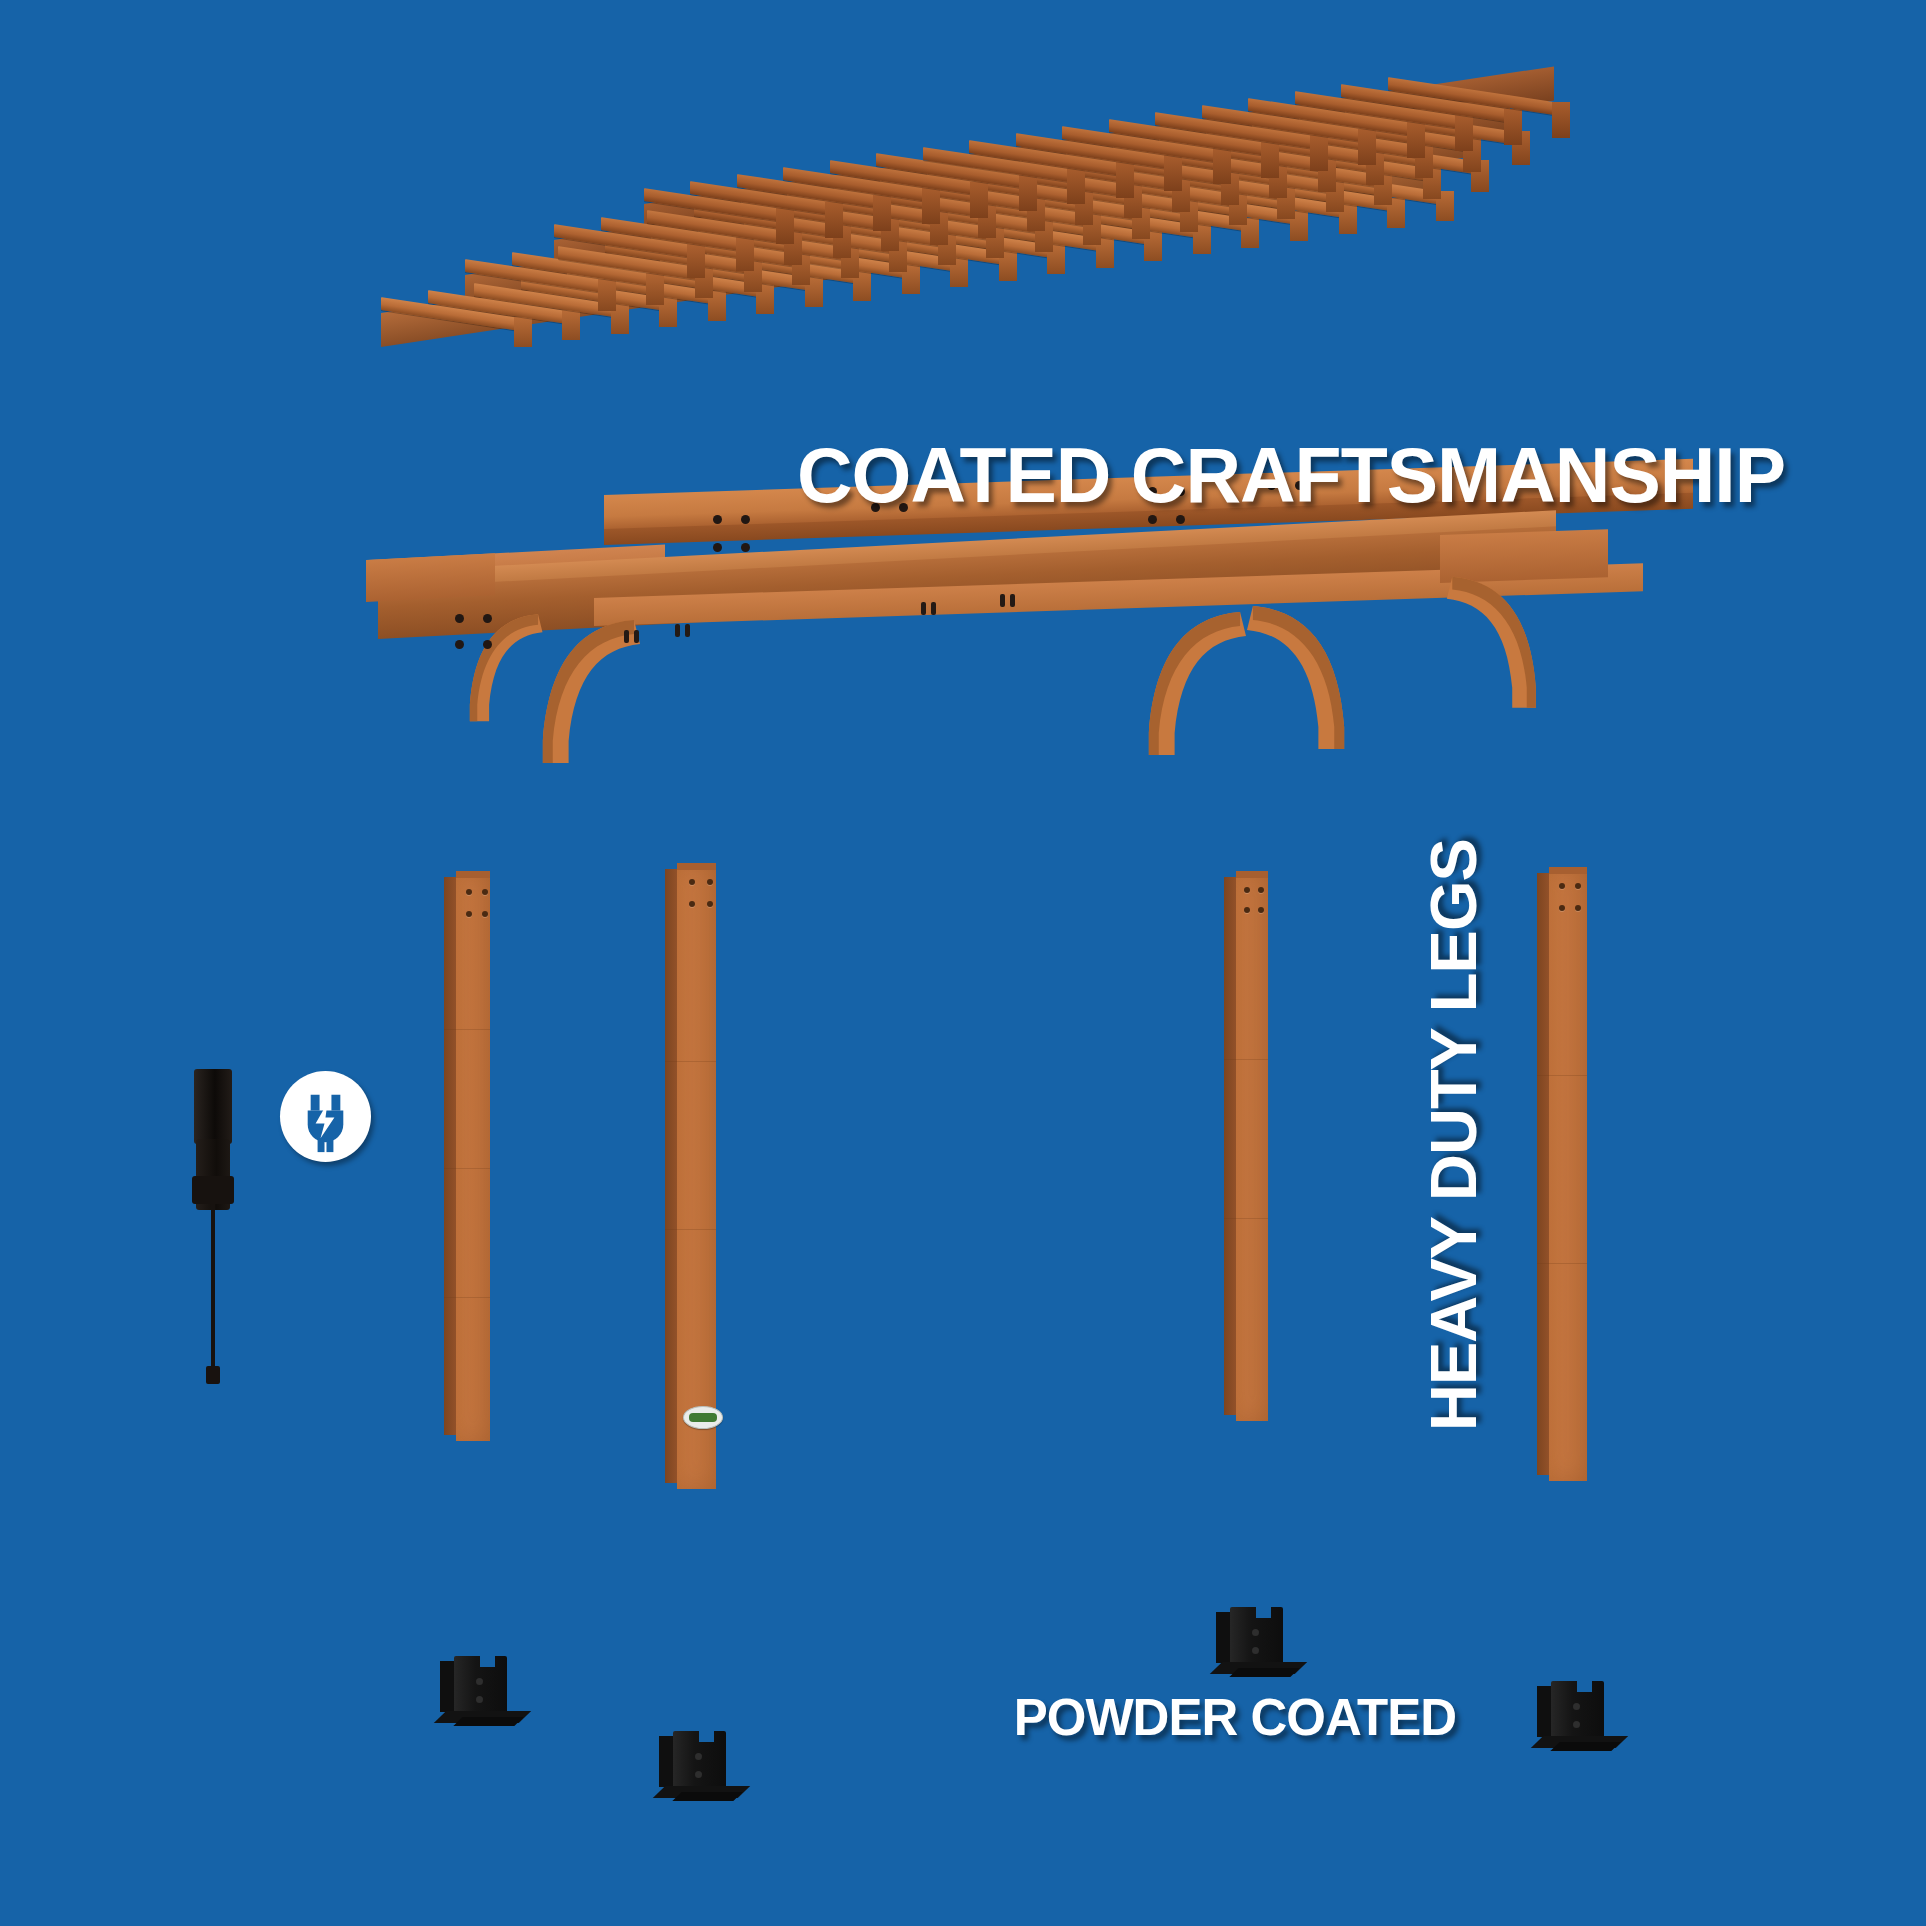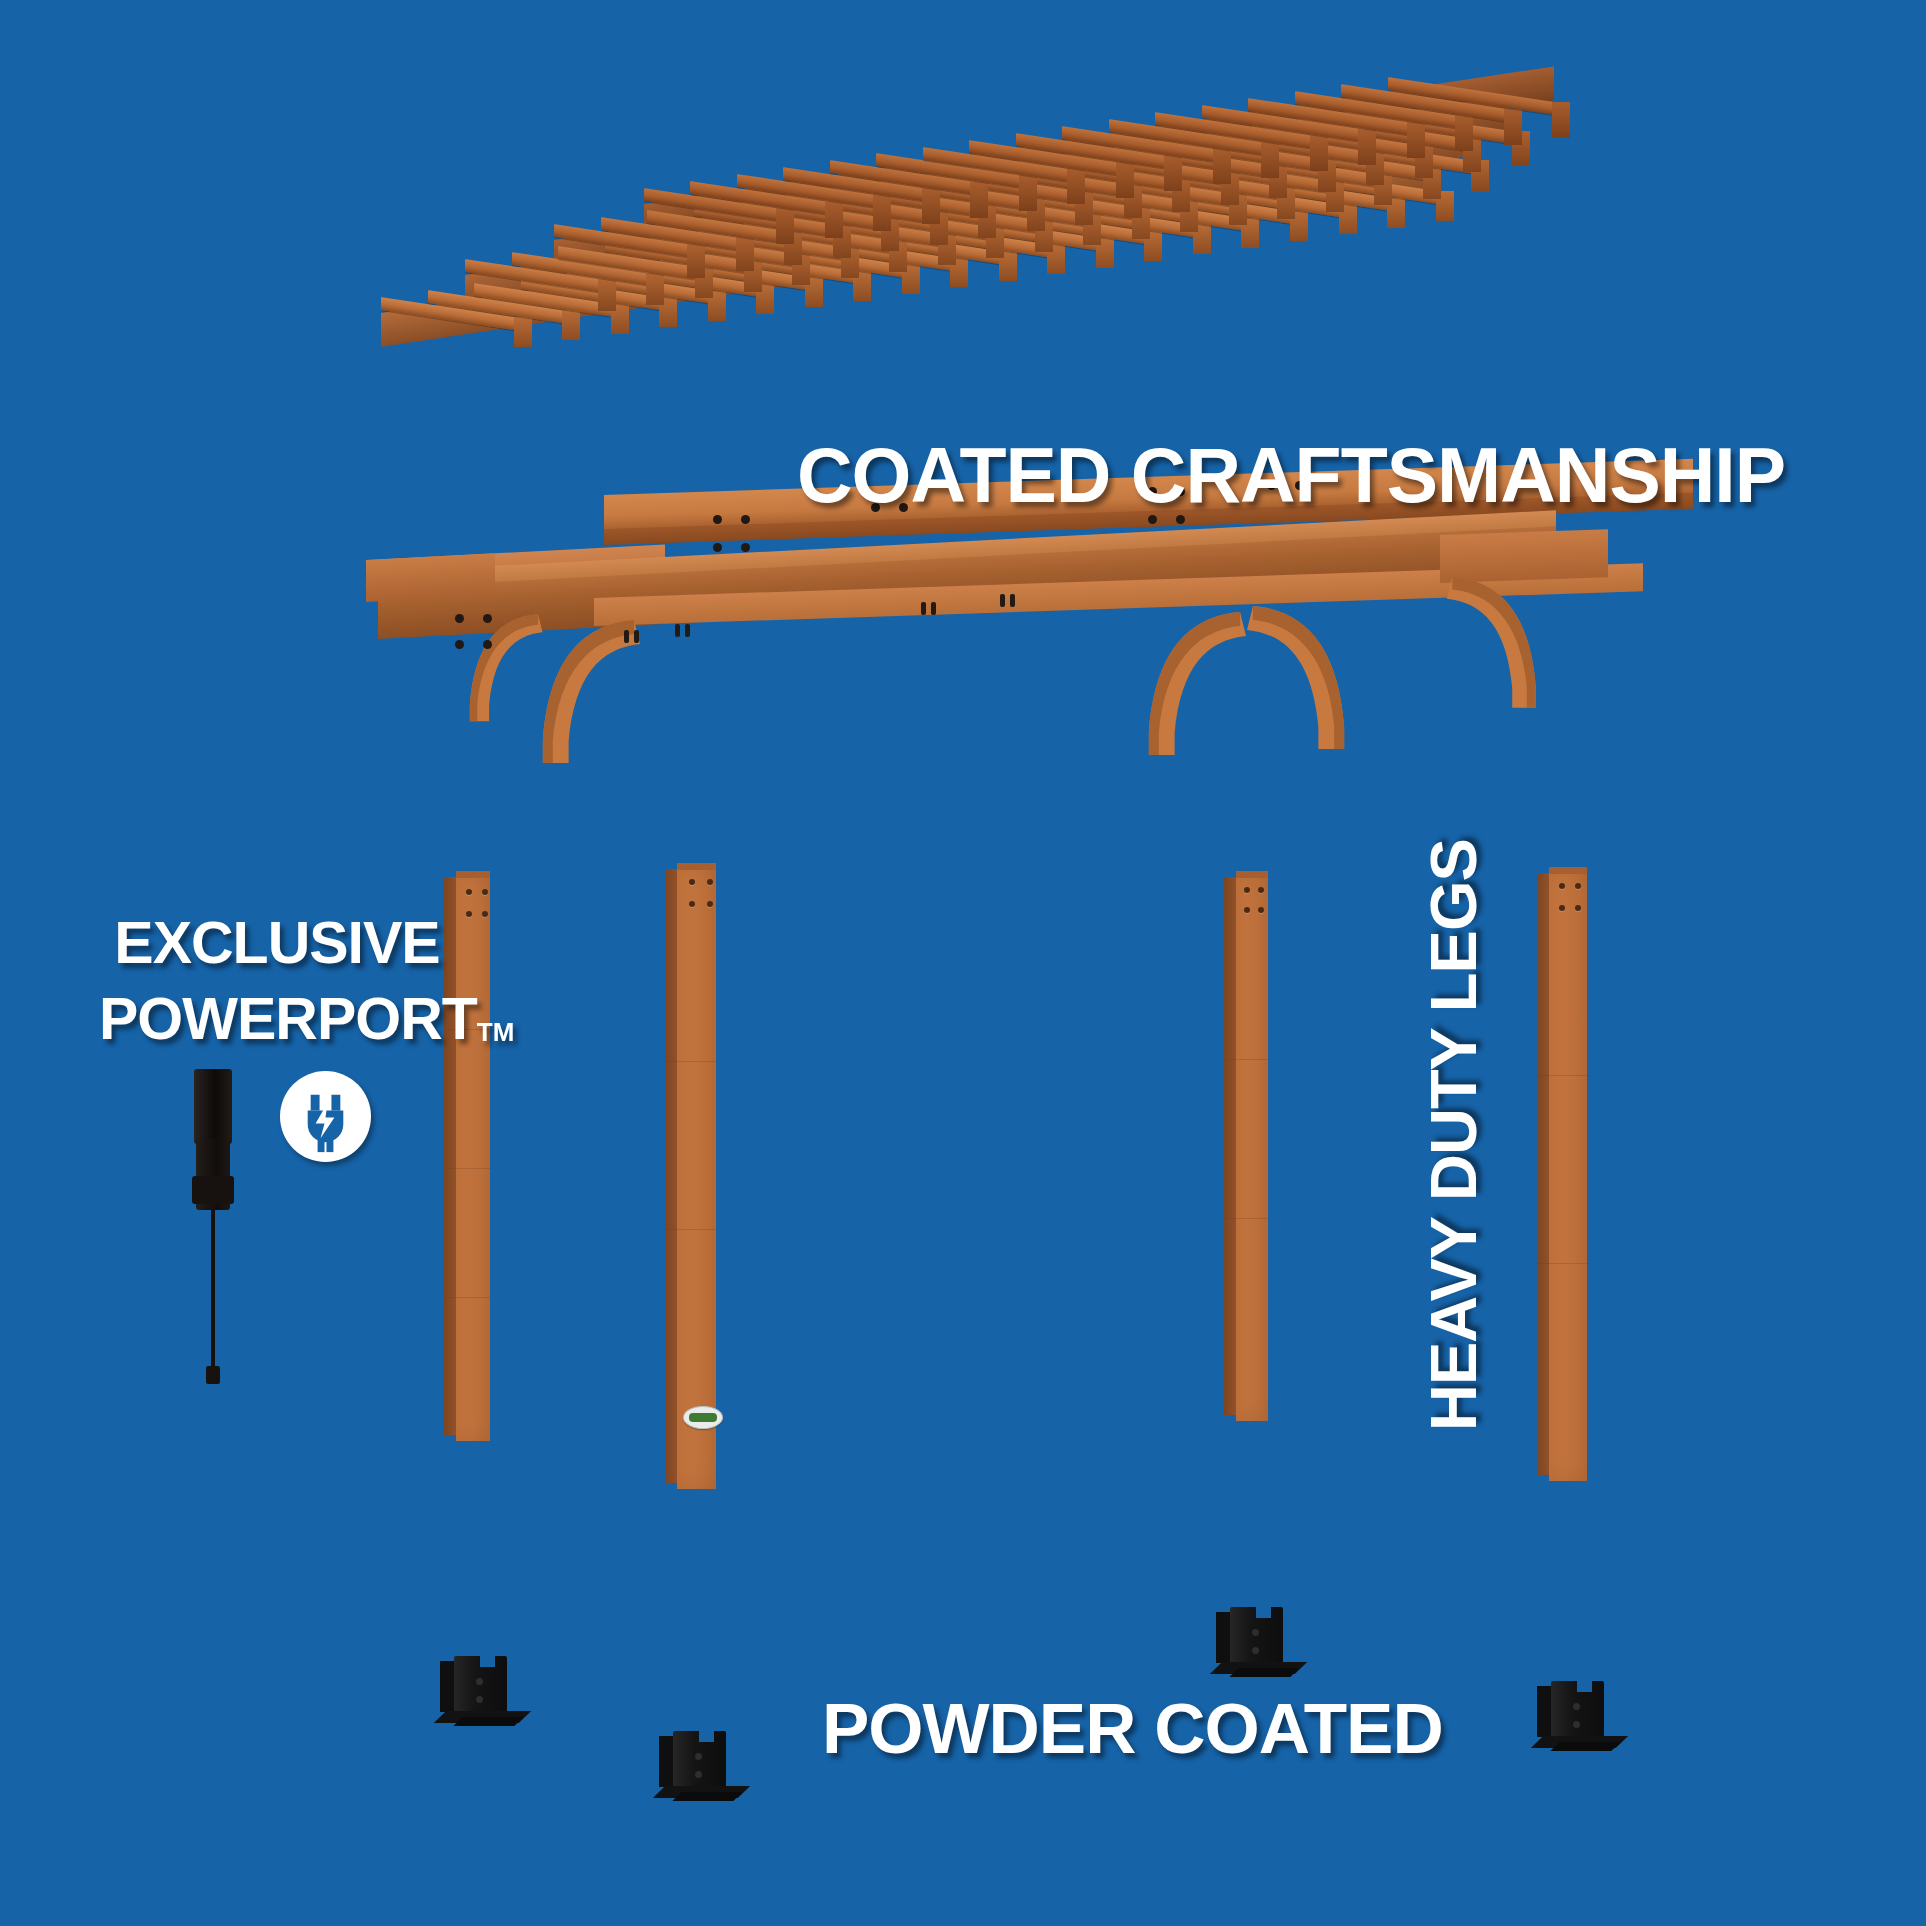--- a/index.html
+++ b/index.html
@@ -27,21 +27,21 @@
 
   #t-trellis{left:762px;top:91px;font-size:77px;}
   #t-cedar{left:797px;top:431px;font-size:77px;}
   #t-power{left:99px;top:909px;font-size:59px;width:356px;text-align:center;}
   #t-power .l2{display:block;margin-top:8px;}
   .tm{font-size:26px;vertical-align:-2px;letter-spacing:0;}
   #t-legs{
     left:1416px;top:1431px;font-size:65px;
     transform:rotate(-90deg);transform-origin:left top;
   }
-  #t-anchor{left:822px;top:1688px;font-size:71px;text-align:left;width:634px;}
+  #t-anchor{left:822px;top:1688px;font-size:51px;text-align:right;width:634px;}
   #t-anchor .l2{display:block;margin-top:10px;}
   .rafter{
     position:absolute;
     height:17px;
     background:linear-gradient(180deg,#c9763f 0%,#c06f3a 38%,#9d5628 39%,#8c4b22 100%);
     border-radius:1px;
     box-shadow:0 1px 0 rgba(0,0,0,.25);
   }
 
   
@@ -441,24 +441,20 @@
     <div class="cup"></div>
     <div class="cupnotch"></div>
     <div class="base"></div>
     <div class="base2"></div>
     <div class="scr" style="left:36px;top:22px;"></div>
     <div class="scr" style="left:36px;top:40px;"></div>
   </div>
 
   <div class="hl" id="t-cedar">COATED CRAFTSMANSHIP</div>
 
-  <div class="hl" id="t-power">
-    <span>EXCLUSIVE</span>
-    <span class="l2"><span>POWERPORT</span><span class="tm">TM</span></span>
-  </div>
 
   <div class="hl" id="t-legs">HEAVY DUTY LEGS</div>
 
   <div class="hl" id="t-anchor">
     <span>POWDER COATED</span>
   </div>
 
 </div>
 
 

